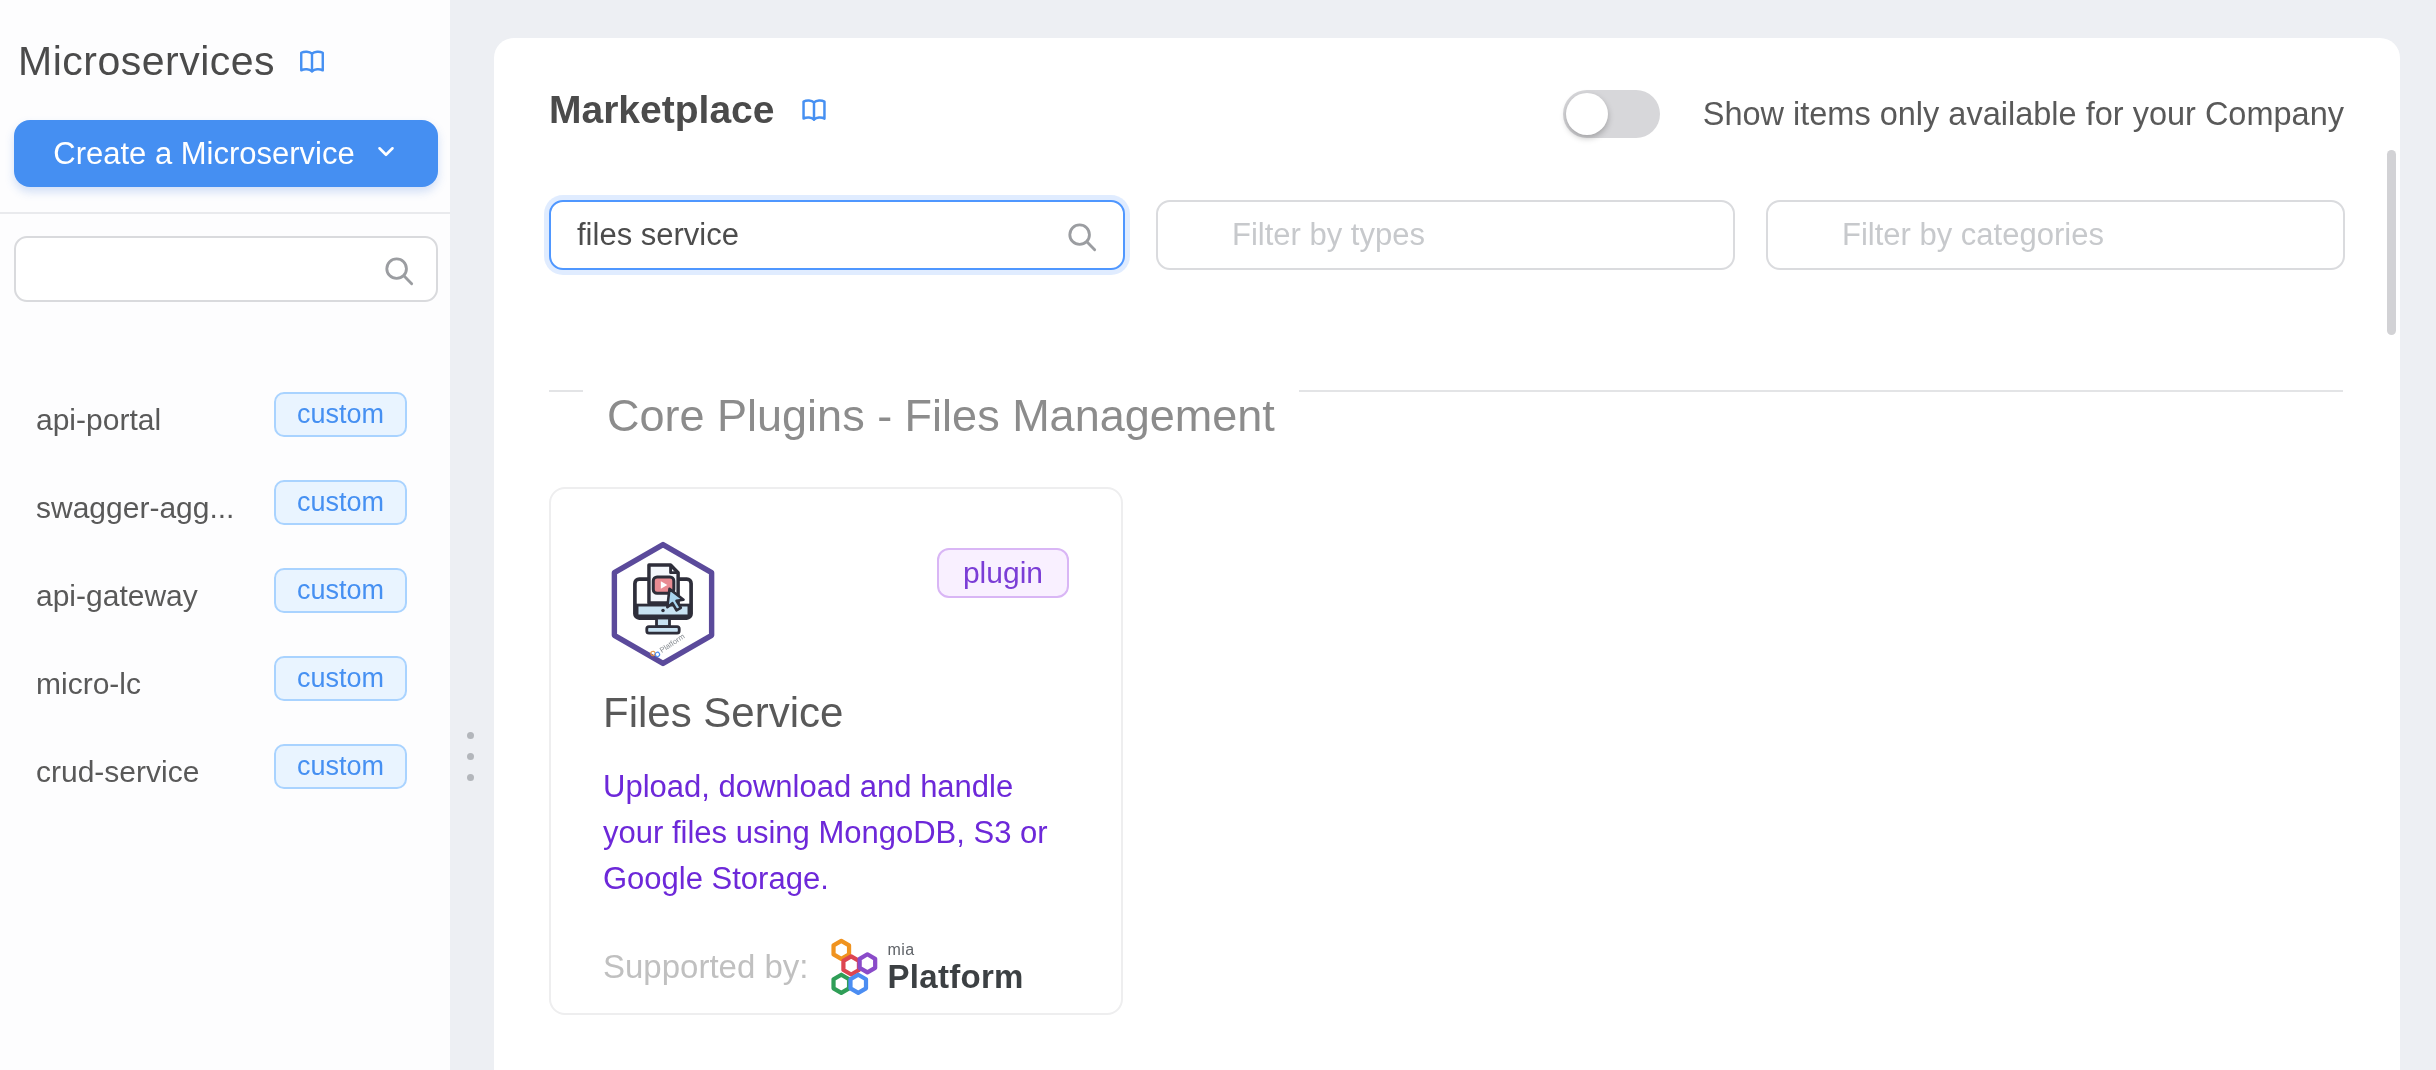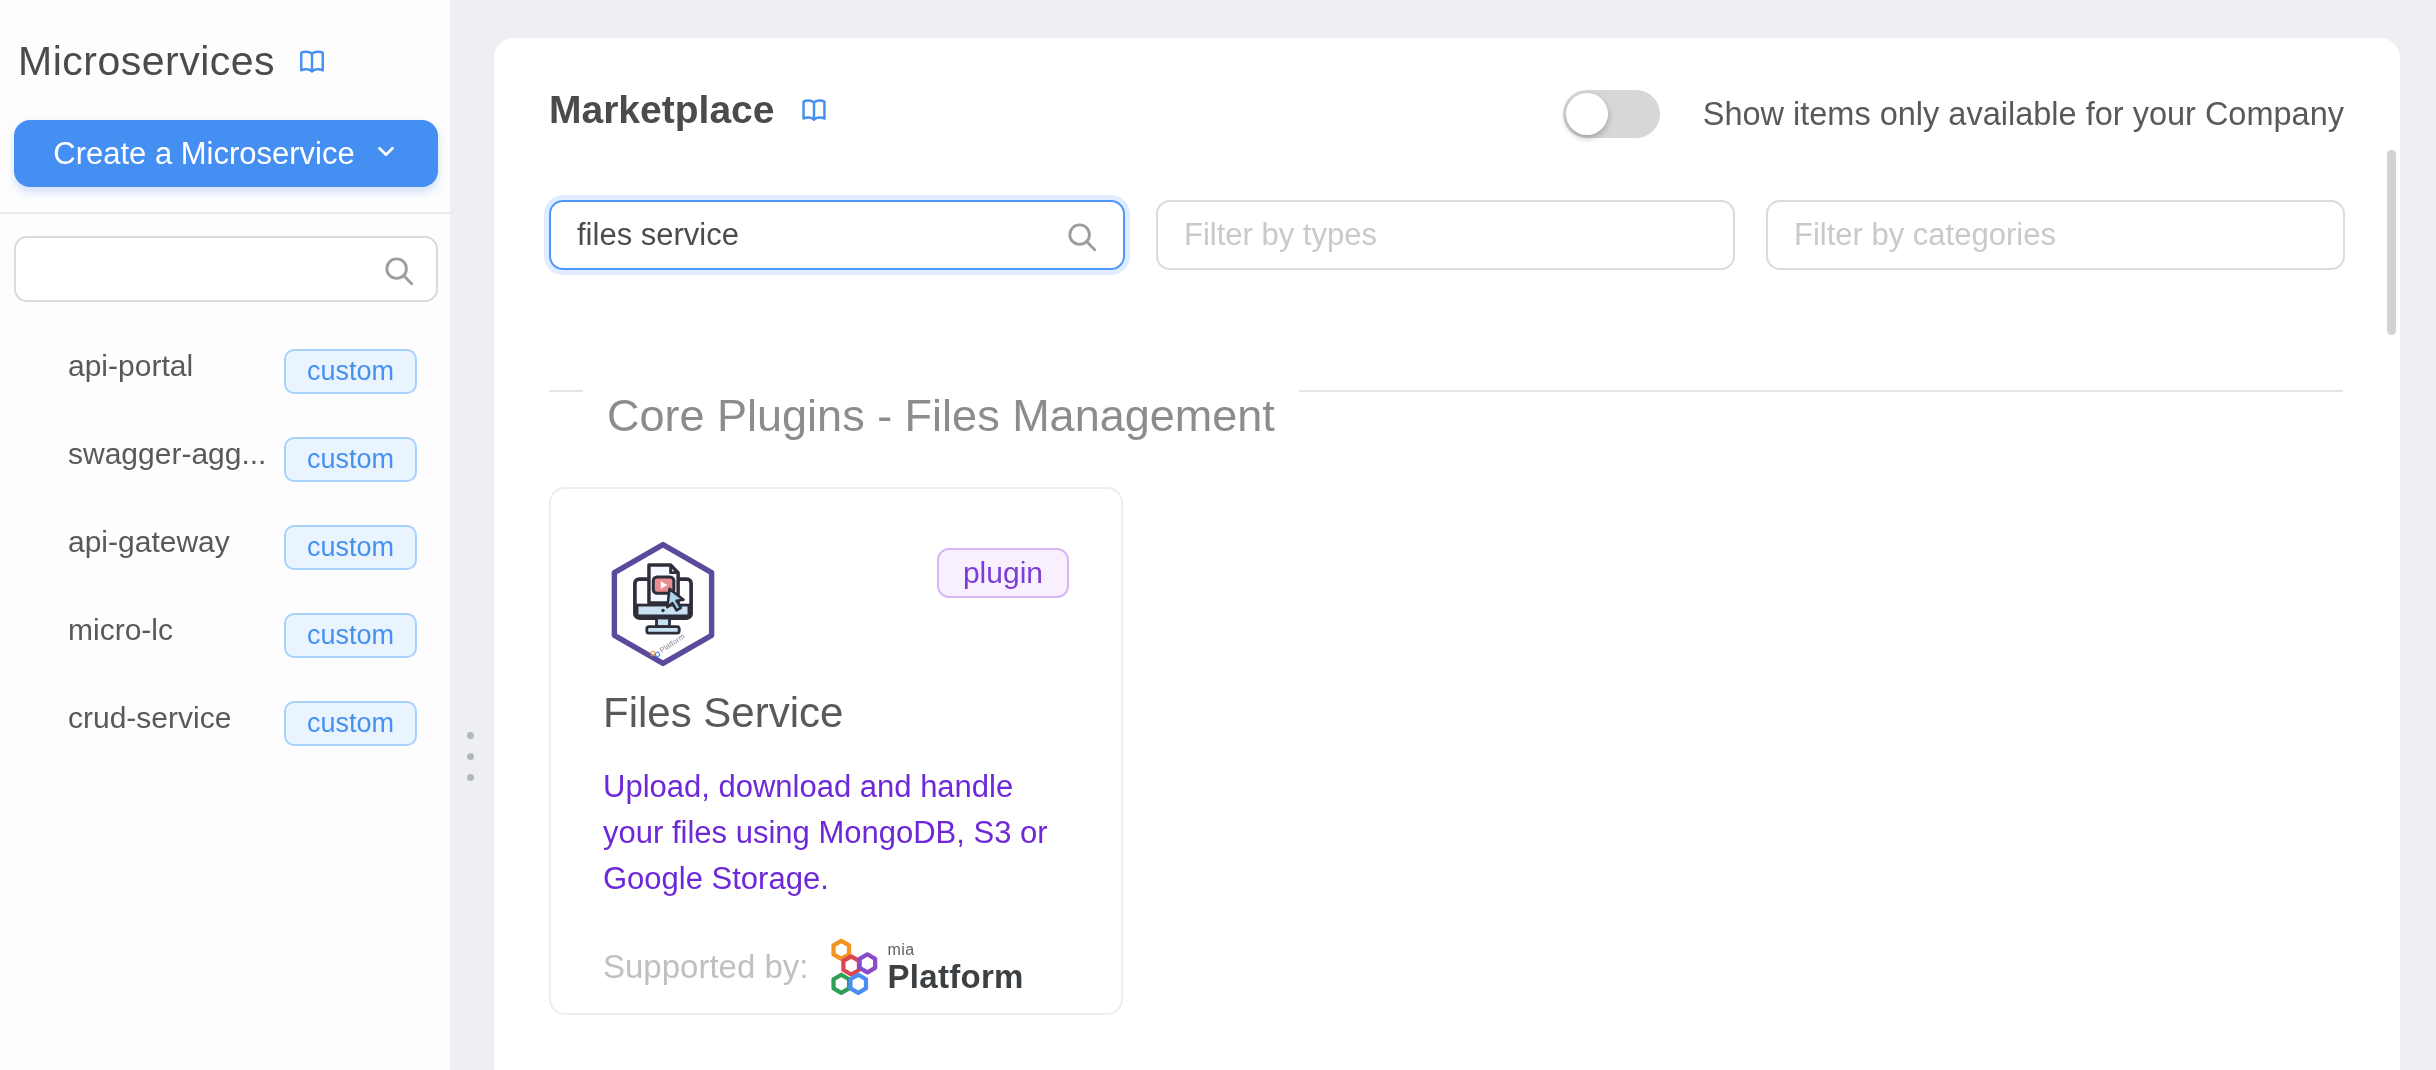--- a/index.html
+++ b/index.html
@@ -34,22 +34,22 @@
     position: absolute; left: 14px; top: 236px; width: 424px; height: 66px;
     background: #fff; border: 2px solid #d9dadd; border-radius: 13px;
   }
   .sb-search input {
     width: 100%; height: 100%; border: none; outline: none; background: transparent;
     padding: 0 70px 0 24px; font-size: 30px; font-family: inherit; color: #4b4b4b;
   }
   .sb-search .search-glyph { position: absolute; right: 18px; top: 14px; }
   .ms-list { position: absolute; left: 0; top: 349px; width: 450px; }
   .ms-row {
-    height: 88px; display: flex; align-items: flex-start; justify-content: space-between;
-    padding: 0 33px 0 36px; cursor: pointer; margin-left: 32px;
+    height: 88px; display: flex; align-items: flex-end; justify-content: space-between;
+    padding: 0 43px 0 36px; cursor: pointer;
   }
   .ms-name { font-size: 30px; color: #595959; }
   .badge-custom {
     height: 45px; padding: 0 21px; display: flex; align-items: center;
     background: #e9f4ff; border: 2px solid #a9d3ff; border-radius: 10px;
     color: #4690f2; font-size: 27px;
   }
 
   
   .drag-handle { position: absolute; left: 464px; top: 732px; width: 12px; cursor: col-resize; }
@@ -85,21 +85,21 @@
   }
   .inp { height: 70px; border-radius: 14px; background: #fff; position: relative; }
   .inp input {
     width: 100%; height: 100%; border: none; outline: none; background: transparent;
     font-size: 31px; font-family: inherit; color: #4c4c4c; padding: 0 26px; border-radius: 14px;
   }
   .inp input::placeholder { color: #c7c9cc; opacity: 1; }
   .inp-search { width: 576px; flex: none; border: 2.5px solid #4f97ff; box-shadow: 0 0 0 5px rgba(72,144,255,.17); }
   .inp-search input { padding-right: 80px; }
   .inp-search .search-glyph { position: absolute; right: 22px; top: 16px; }
-  .inp-filter { flex: 1; border: 2px solid #dadbde; }
+  .inp-filter { flex: 1; border: 2px solid #dadbde; padding-left: 48px; }
 
   .section-head {
     position: absolute; left: 55px; right: 57px; top: 352px; height: 62px;
     display: flex; align-items: flex-start;
   }
   .section-head .dash { width: 34px; height: 2px; background: #e3e4e6; flex: none; }
   .section-head .sec-title { margin: 0 24px; font-size: 45px; color: #8c8c8c; white-space: nowrap; }
   .section-head .rule { flex: 1; height: 2px; background: #e3e4e6; }
 
   

